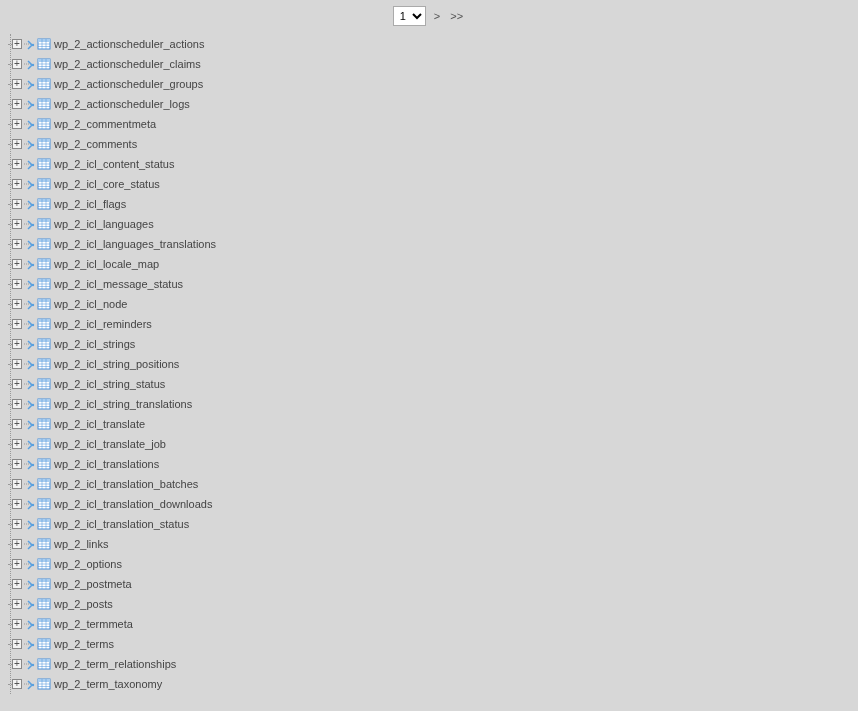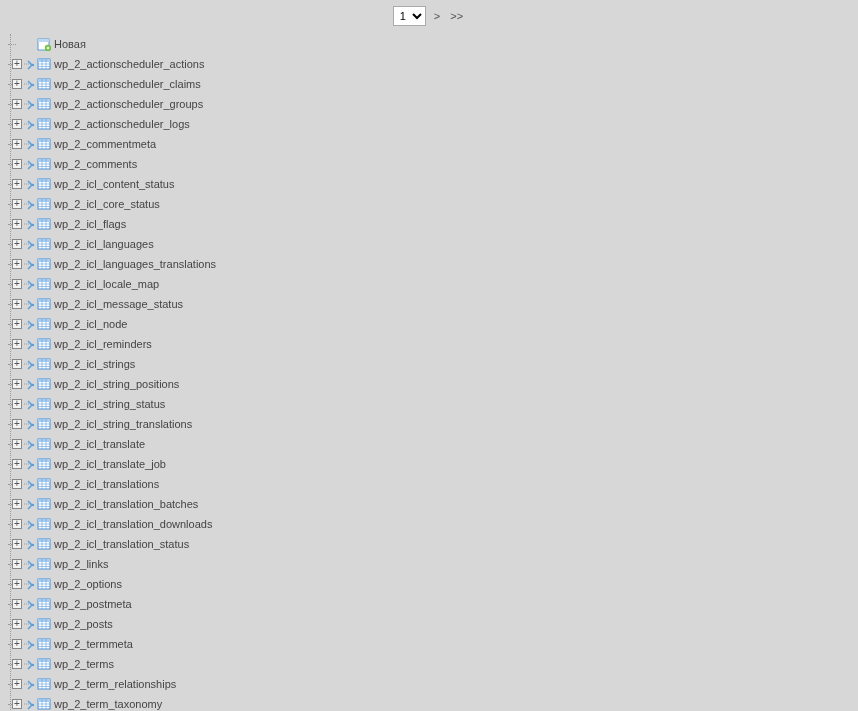--- a/index.html
+++ b/index.html
@@ -143,35 +143,20 @@
 <div class="pager">
   <select><option value="1">1</option></select>
   <span class="nav">&gt;</span>
   <span class="nav">&gt;&gt;</span>
 </div>
 
 <div class="tree">
   <div class="tree-inner">
     <div class="trunk"></div>
 
-    <div class="tree-node">
-      <span class="branch"></span>
-      <span class="expand-spacer"></span>
-      <span class="link-icon" style="visibility:hidden"></span>
-      <span class="new-icon">
-        <svg width="14" height="14">
-          <rect x="1" y="2" width="11" height="11" fill="#fff" stroke="#5a9ad6"></rect>
-          <rect x="1" y="2" width="11" height="3" fill="#bcd8f2"></rect>
-          <circle cx="11" cy="11" r="3.2" fill="#6fbf3f"></circle>
-          <line x1="11" y1="9.4" x2="11" y2="12.6" stroke="#fff" stroke-width="1"></line>
-          <line x1="9.4" y1="11" x2="12.6" y2="11" stroke="#fff" stroke-width="1"></line>
-        </svg>
-      </span>
-      <span class="label">Новая</span>
-    </div>
 
     <div id="table-list">
   <div class="tree-node">
     <span class="branch"></span>
     <span class="expand">+</span>
     <span class="link-icon">
       <svg width="12" height="14">
         <line x1="0" y1="7" x2="7" y2="7" stroke="#999" stroke-dasharray="1,1"></line>
         <path d="M4 4 L8 8 L4 12" fill="none" stroke="#59a0e0" stroke-width="1.5"></path>
         <circle cx="9" cy="8" r="1.2" fill="#59a0e0"></circle>

